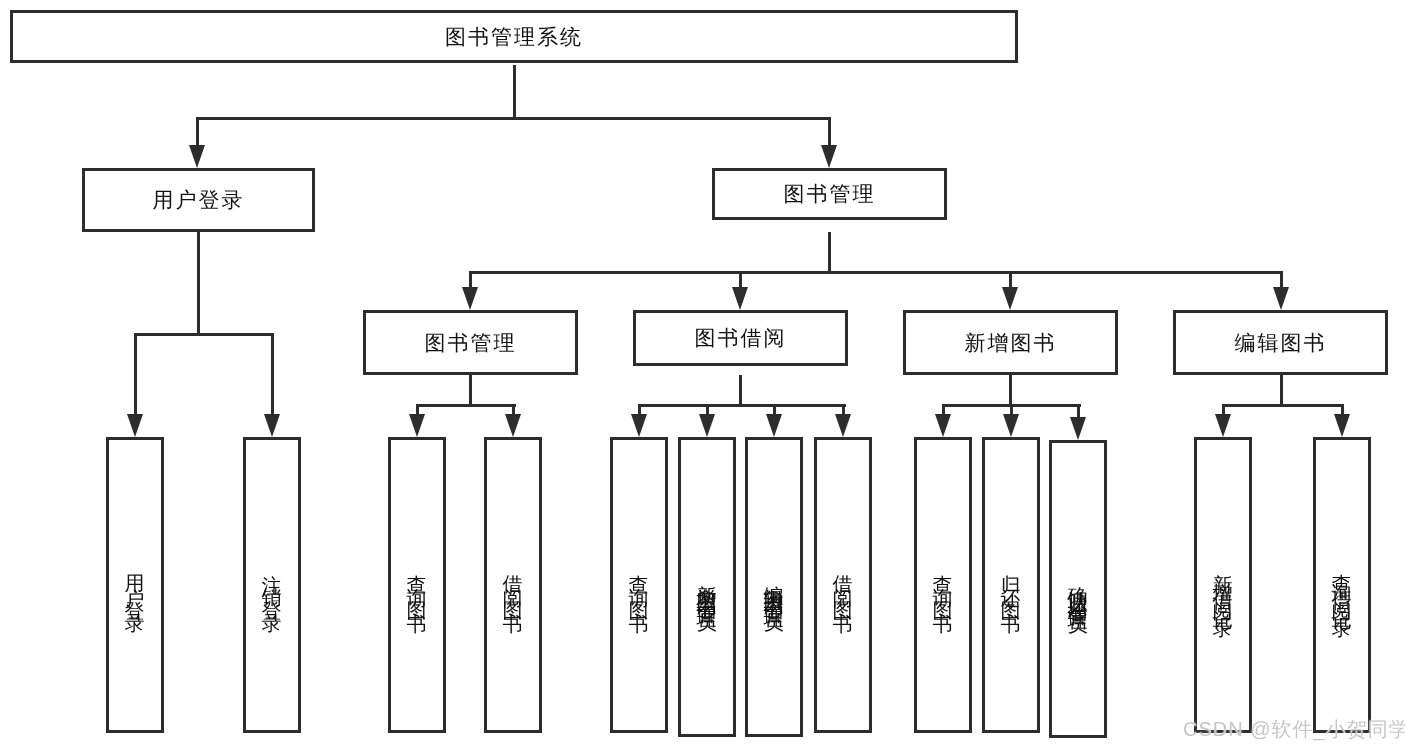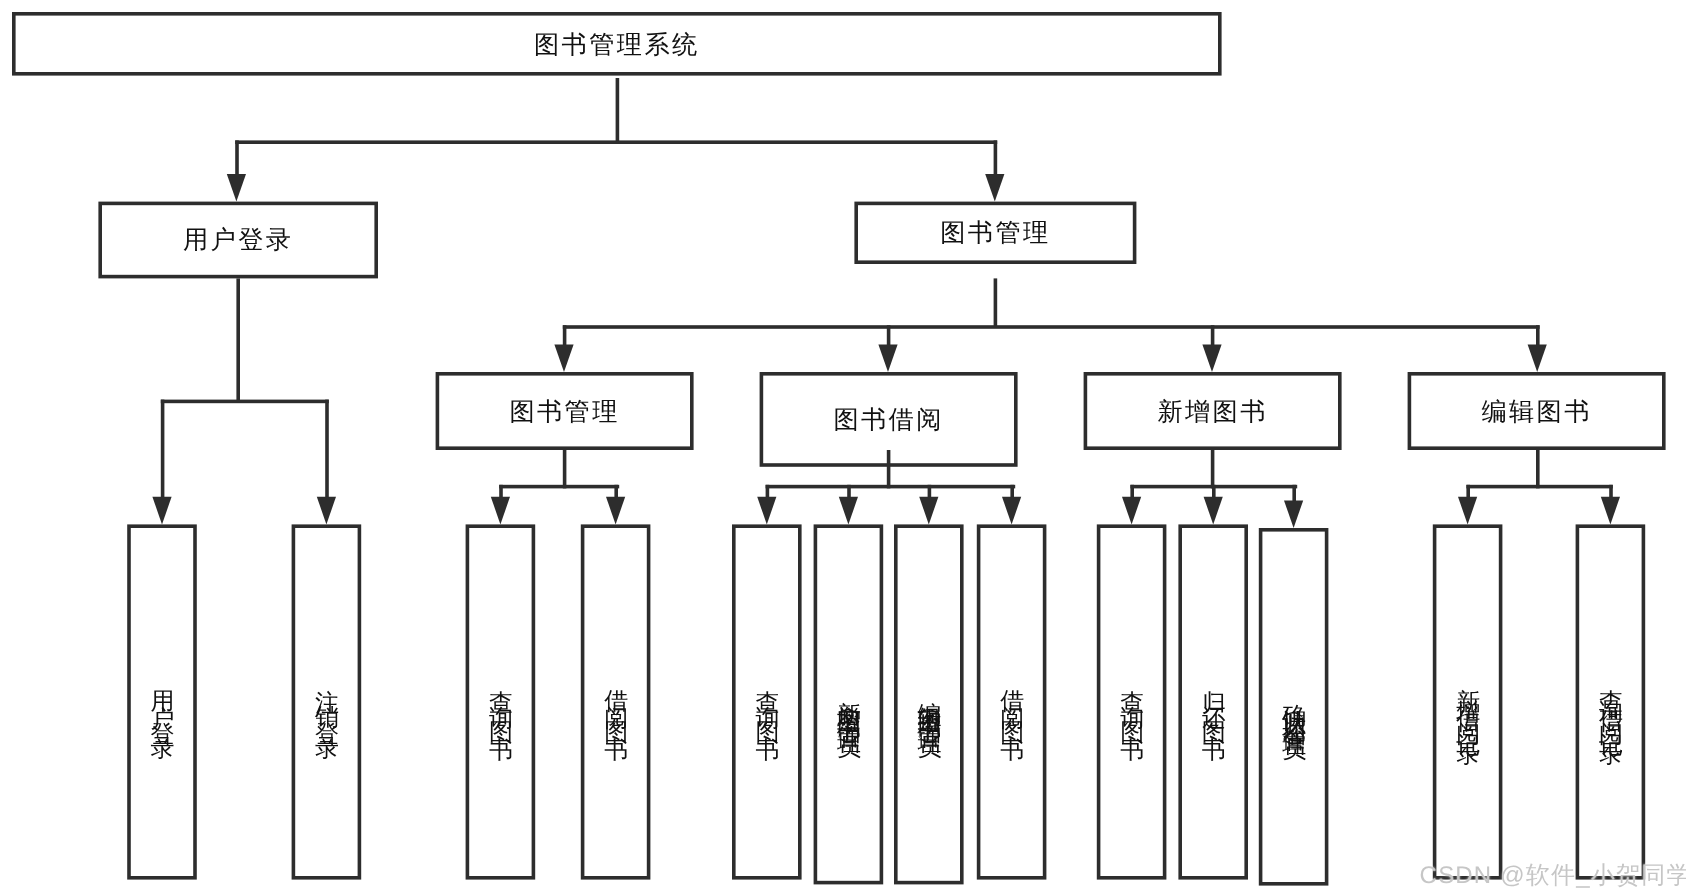--- a/index.html
+++ b/index.html
@@ -69,21 +69,21 @@
   </div>
 
   <div class="box" style="left:712px; top:168px; width:235px; height:52px;">
     <span>图书管理</span>
   </div>
 
   <div class="box" style="left:363px; top:310px; width:215px; height:65px;">
     <span>图书管理</span>
   </div>
 
-  <div class="box" style="left:633px; top:310px; width:215px; height:79px;">
+  <div class="box" style="left:633px; top:310px; width:215px; height:56px;">
     <span>图书借阅</span>
   </div>
 
   <div class="box" style="left:903px; top:310px; width:215px; height:65px;">
     <span>新增图书</span>
   </div>
 
   <div class="box" style="left:1173px; top:310px; width:215px; height:65px;">
     <span>编辑图书</span>
   </div>

